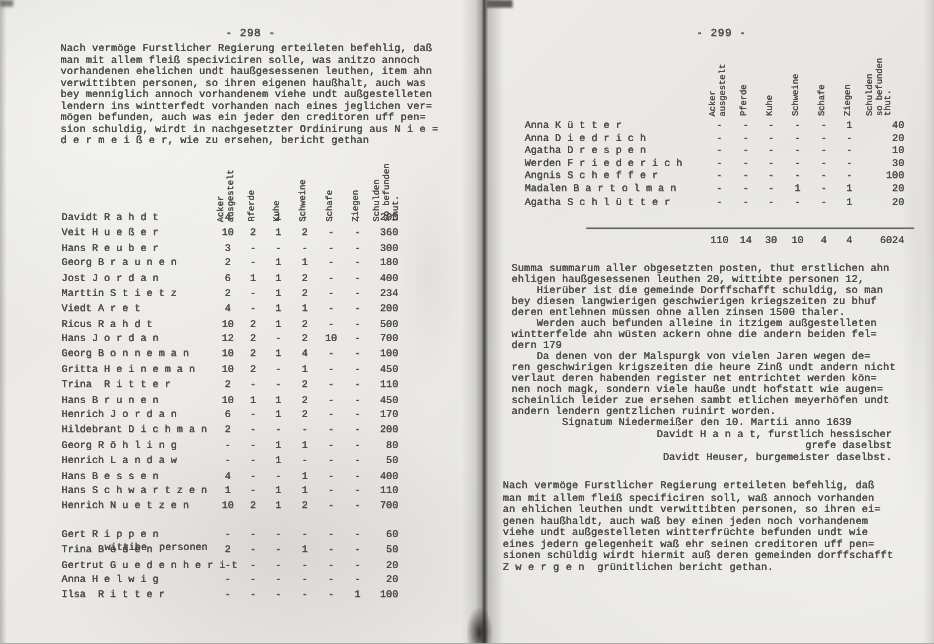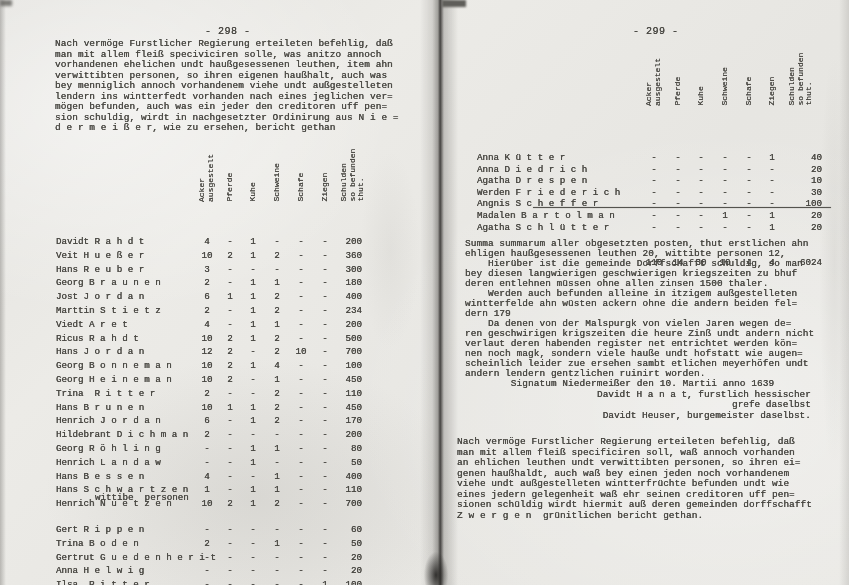--- a/index.html
+++ b/index.html
@@ -13,21 +13,21 @@
       radial-gradient(ellipse 300px 200px at 30% 85%, rgba(170,168,162,0.25), rgba(170,168,162,0) 70%),
       linear-gradient(135deg,#e4e3df 0%,#ecebe7 30%,#e7e6e2 60%,#e9e8e4 100%);
   }
   .typed{text-shadow:0 0 0.6px rgba(70,68,62,0.9),0.3px 0.3px 0.5px rgba(70,68,62,0.35);}
   .para{position:absolute;white-space:pre;font-size:9.4px;line-height:10.5px;letter-spacing:0.1px;}
   .pagenum{position:absolute;font-size:10px;letter-spacing:0.5px;margin-top:16px;}
   
   .rothead{position:absolute;white-space:pre;font-size:8px;line-height:8.5px;
            transform:rotate(-90deg);transform-origin:0 100%;}
   
-  .rows{position:absolute;margin-top:44px;}
+  .rows{position:absolute;}
   .trow{position:relative;}
   .lt .trow{height:13.8px;}
   .rt .trow{height:11.6px;}
   .trow .nm{position:absolute;left:0;top:0;font-size:9.2px;white-space:pre;}
   .cell{position:absolute;top:0;width:20px;text-align:center;font-size:9.2px;}
   
   .lt .c0{left:141px}.lt .c1{left:164px}.lt .c2{left:187px}.lt .c3{left:211px}
   .lt .c4{left:235px}.lt .c5{left:259px}.lt .c6{left:270px;width:36px;text-align:right;}
   
   .rt .c0{left:167px}.rt .c1{left:191px}.rt .c2{left:214px}.rt .c3{left:238px}
@@ -186,21 +186,21 @@
         <span class="cell c0">10</span>
           <span class="cell c1">2</span>
           <span class="cell c2">1</span>
           <span class="cell c3">4</span>
           <span class="cell c4">-</span>
           <span class="cell c5">-</span>
           <span class="cell c6">100</span>
         </div>
 
         <div class="trow">
-          <span class="nm">Georg H e i n e m a n</span>
+          <span class="nm">Gritta H e i n e m a n</span>
         <span class="cell c0">10</span>
           <span class="cell c1">2</span>
           <span class="cell c2">-</span>
           <span class="cell c3">1</span>
           <span class="cell c4">-</span>
           <span class="cell c5">-</span>
           <span class="cell c6">450</span>
         </div>
 
         <div class="trow">

